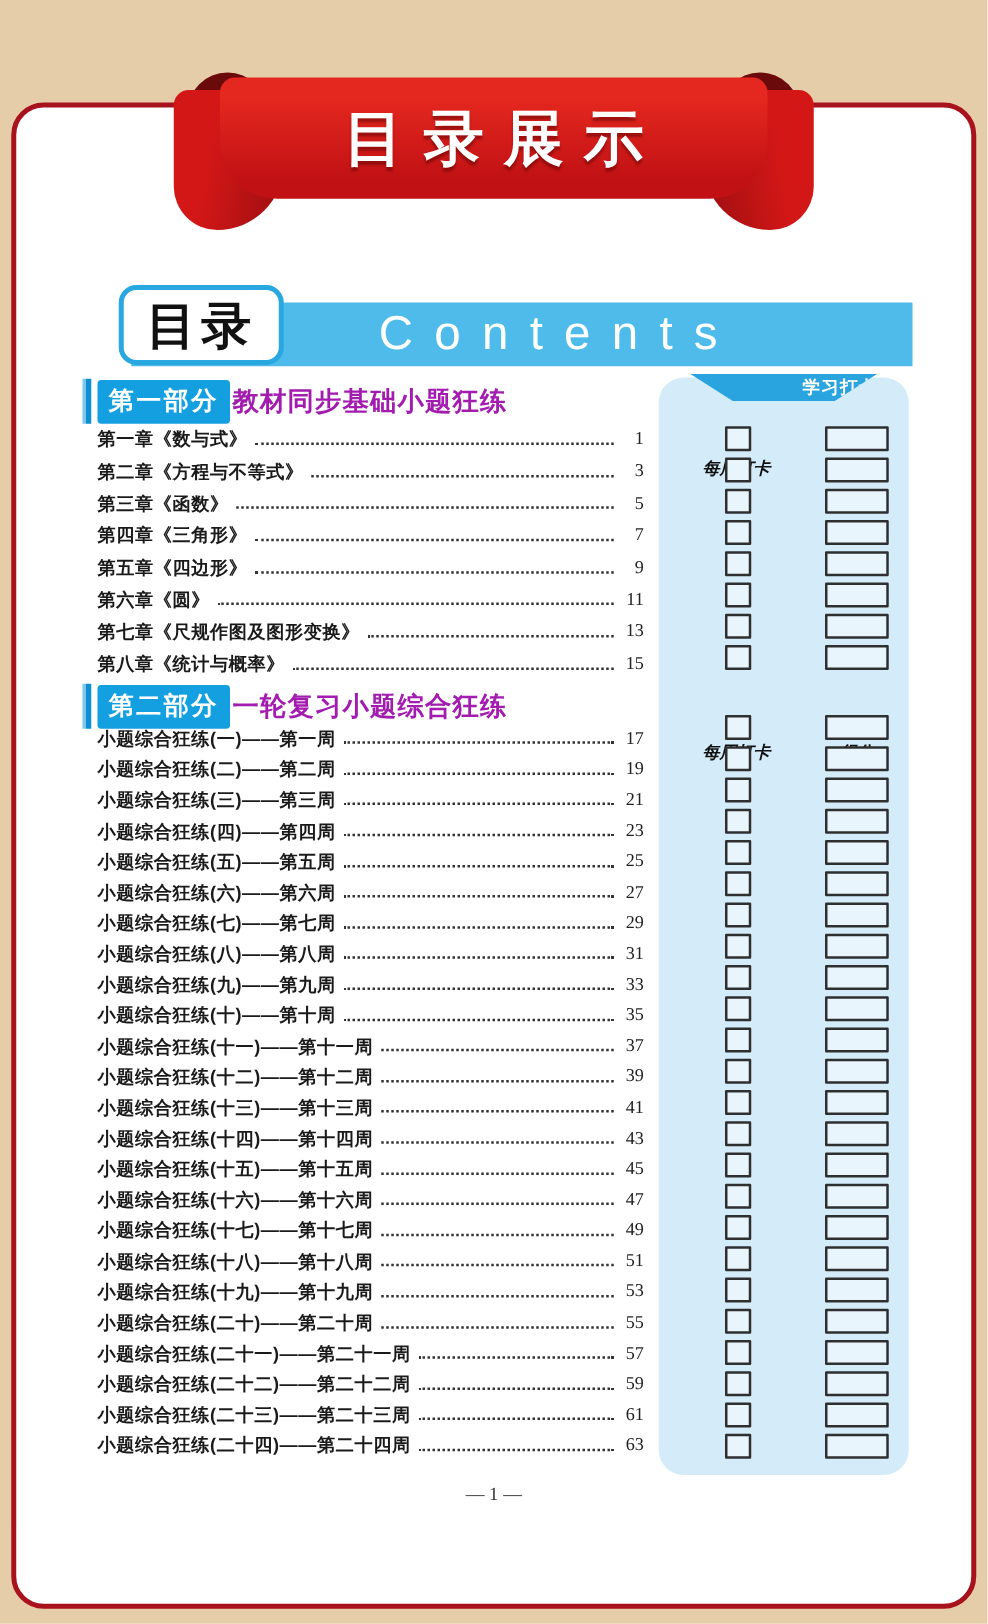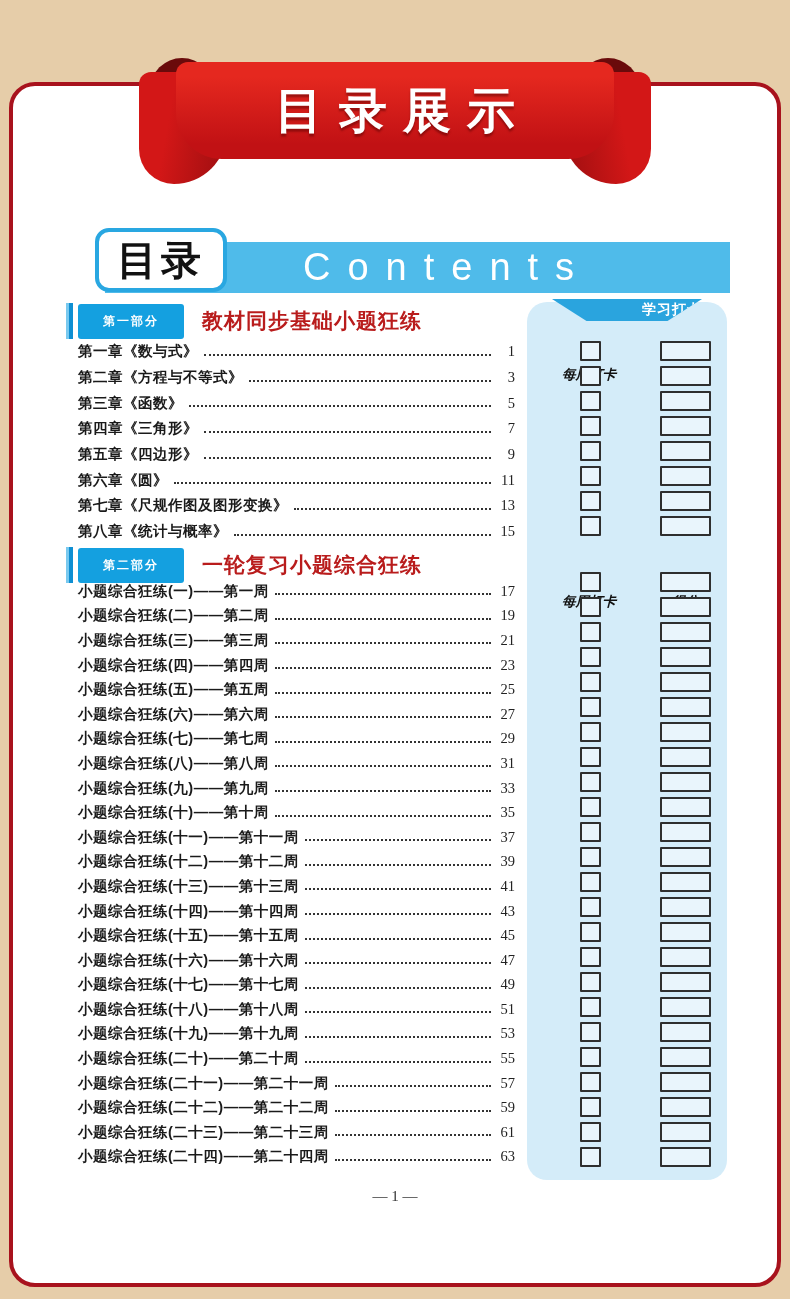--- a/index.html
+++ b/index.html
@@ -35,23 +35,23 @@
         line-height:51px;padding-left:198px;box-sizing:border-box;}
   .toc-box{position:absolute;left:82px;top:142px;width:132px;height:64px;
         background:#fff;border:4px solid #29a7e1;border-radius:14px;
         box-sizing:border-box;display:flex;align-items:center;justify-content:center;}
   .toc-box span{font-size:40px;font-weight:700;letter-spacing:4px;color:#111;}
   
   .part-header{position:absolute;left:53px;height:36px;display:flex;align-items:center;}
   .ph1{top:217px;} .ph2{top:461px;}
   .stripe{width:7px;height:36px;background:linear-gradient(90deg,#79c9ef 40%,#0f8fd2 40%);}
   .badge{margin-left:5px;width:106px;height:35px;line-height:35px;text-align:center;
-        background:#14a0e0;border-radius:3px;color:#fff;font-size:12px;font-weight:bold;
+        background:#14a0e0;border-radius:3px;color:#fff;font-size:20px;font-weight:bold;
         letter-spacing:2px;}
-  .part-title{margin-left:18px;font-size:21px;font-weight:900;letter-spacing:1px;color:#b91c1c;}
+  .part-title{margin-left:2px;font-size:21px;font-weight:900;letter-spacing:1px;color:#a21caf;}
   
   .toc-list{position:absolute;left:65px;width:437px;}
   .list1{top:253px;} .list2{top:493px;}
   .row{display:flex;align-items:center;}
   .list1 .row{height:25.7px;} .list2 .row{height:24.6px;}
   .lbl{font-size:14.5px;font-weight:bold;color:#1a1a1a;white-space:nowrap;letter-spacing:.5px;}
   .dots{flex:1;border-bottom:2px dotted #333;height:0;margin:0 6px;transform:translateY(3px);}
   .pg{font-family:"Liberation Serif",serif;font-size:14.5px;color:#222;
       min-width:18px;text-align:right;}
   .footer{position:absolute;left:0;top:1102px;width:100%;text-align:center;

